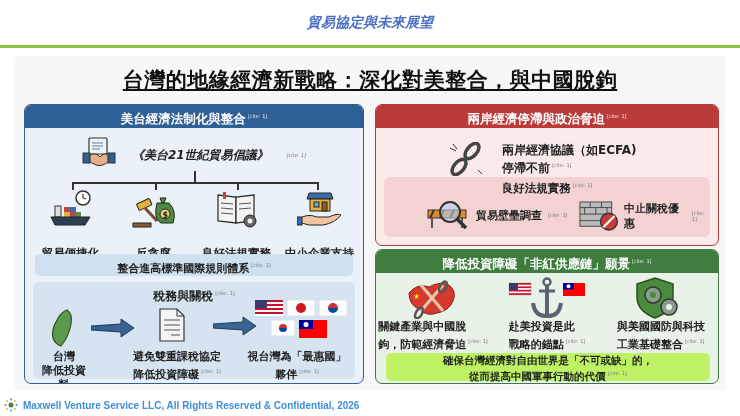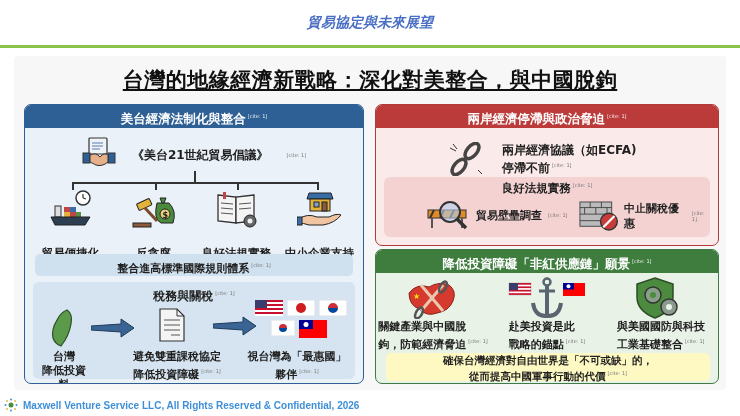--- a/index.html
+++ b/index.html
@@ -16,21 +16,21 @@
 
   .cite { font-size: 5px; color: #777; font-weight: normal; vertical-align: super; margin-left: 2px; }
   .cite.light { color: #f0f0f0; }
 
   
   .panel-left { position: absolute; left: 24px; top: 104px; width: 340px; height: 280px;
     border: 1.5px solid #2e6095; border-radius: 7px; background: #eaf1f8; overflow: hidden; }
   .panel-head { height: 23px; color: #fff; font-weight: bold; font-size: 12.5px; text-align: center; line-height: 23px; }
   .panel-left .panel-head { background: #2e6095; }
 
-  .doc-row { position: absolute; top: 32px; left: 0; width: 100%; display: flex; justify-content: center; align-items: center; gap: 16px; }
+  .doc-row { position: absolute; top: 32px; left: 0; width: 100%; display: flex; justify-content: center; align-items: center; gap: 16px; font-style: italic; }
   .doc-label { font-size: 12px; font-weight: bold; }
   .tree-v { position: absolute; left: 169px; top: 66px; width: 1.5px; height: 11px; background: #333; }
   .tree-h { position: absolute; left: 47px; top: 77px; width: 245px; height: 1.5px; background: #333; }
   .tree-drop { position: absolute; top: 77px; width: 1.5px; height: 8px; background: #333; }
 
   .pillars { position: absolute; top: 84px; left: 4px; width: 332px; display: flex; justify-content: space-around; }
   .pillar { width: 82px; display: flex; flex-direction: column; align-items: center; }
   .pillar-icon { width: 46px; height: 40px; }
   .pillar-label { font-size: 11.5px; font-weight: bold; margin-top: 17px; white-space: nowrap; }
   .pillar-cite { font-size: 5px; color: #777; }
@@ -54,21 +54,21 @@
   .coerce-item { position: absolute; top: 23px; display: flex; align-items: center; gap: 4px; font-size: 11px; font-weight: bold; }
 
   
   .panel-rb { position: absolute; left: 375px; top: 249px; width: 344px; height: 135px;
     border: 1.5px solid #3e7a45; border-radius: 7px; background: #e8f2e6; overflow: hidden; }
   .panel-rb .panel-head { background: #3f7d3f; }
   .vision-row { position: absolute; top: 27px; left: 0; width: 100%; display: flex; justify-content: space-around; }
   .vision { width: 110px; display: flex; flex-direction: column; align-items: center; }
   .vision-icon { width: 60px; height: 42px; }
   .vision-label { font-size: 11px; font-weight: bold; text-align: left; line-height: 14px; margin-top: 1px; }
-  .vision-bar { position: absolute; left: 10px; top: 103px; width: 324px; height: 28px; background: #fef9c3; border-radius: 5px;
+  .vision-bar { position: absolute; left: 10px; top: 103px; width: 324px; height: 28px; background: #bef264; border-radius: 5px;
     text-align: center; font-size: 10.5px; font-weight: bold; line-height: 13px; padding-top: 1px; }
 
   .footer { position: absolute; left: 4px; top: 398px; display: flex; align-items: center; gap: 5px; }
   .footer-text { font-size: 10px; font-weight: bold; color: #3f8fd8; font-family: "Liberation Sans", sans-serif; }
 </style>
 </head>
 <body>
 
 <div class="header-title">貿易協定與未來展望</div>
 <div class="header-rule"></div>

